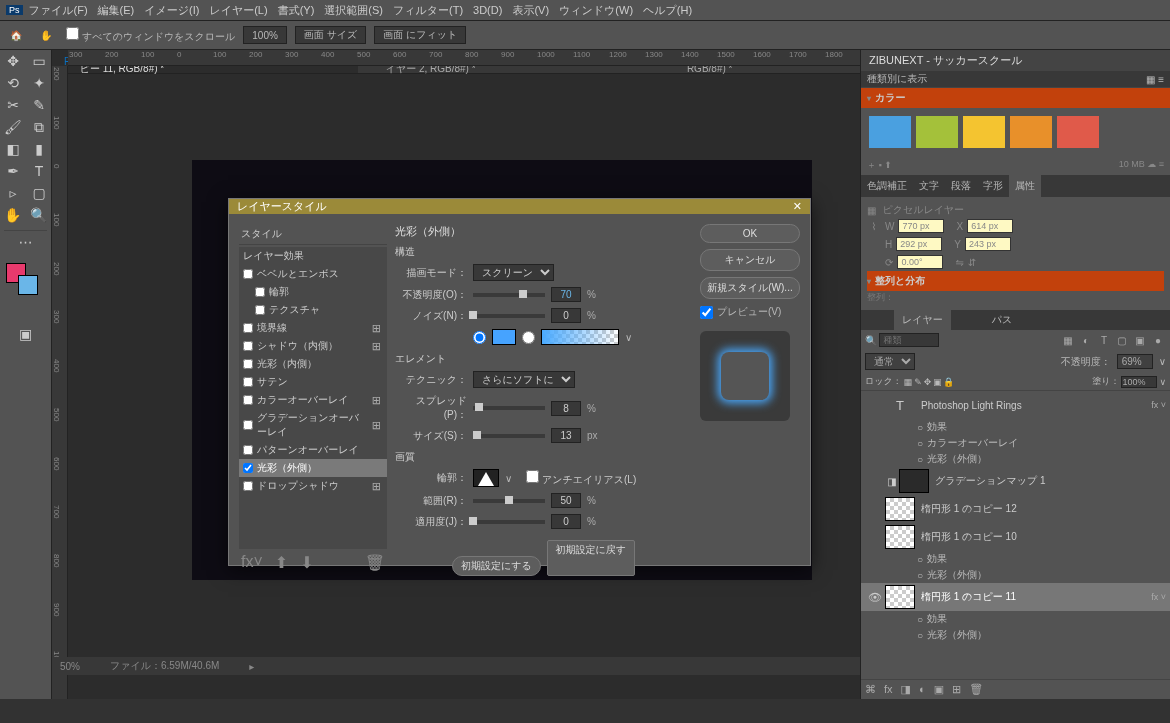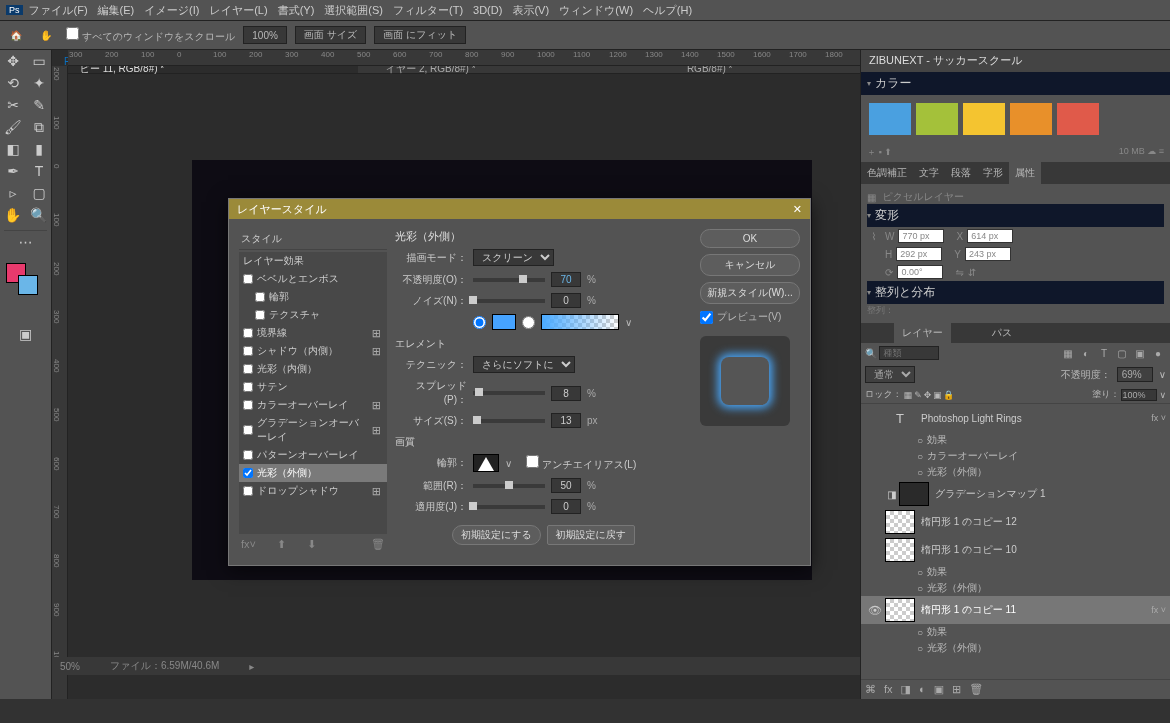--- a/index.html
+++ b/index.html
@@ -26,29 +26,29 @@
 .ruler-v { position: absolute; top: 16px; left: 0; width: 16px; bottom: 0; background: #383838; border-right: 1px solid #222; font-size: 8px; color: #888; writing-mode: vertical-lr; display: flex; }
 .ruler-v span { flex: 1; padding-top: 1px; }
 .canvas-art { position: absolute; top: 110px; left: 140px; width: 620px; height: 420px; background: #0e0c14; }
 .statusbar { position: absolute; bottom: 24px; left: 0; right: 0; height: 18px; background: #383838; font-size: 10px; color: #888; display: flex; align-items: center; padding: 0 8px; gap: 30px; }
 .timeline { position: absolute; bottom: 0; left: 0; right: 0; height: 22px; background: #383838; border-top: 1px solid #222; font-size: 10px; padding: 0 8px; display: flex; align-items: center; }
 .panels { width: 310px; background: #535353; border-left: 1px solid #222; display: flex; flex-direction: column; font-size: 10px; }
 .panel-head { background: #383838; padding: 2px 6px; height: 16px; display: flex; align-items: center; }
 .libray-title { background: #444; padding: 3px 8px; font-size: 11px; color: #ddd; }
 .color-swatches { display: flex; gap: 5px; padding: 8px; }
 .color-swatches .sw { width: 42px; height: 32px; }
-.section-hdr { background: #0f172a; padding: 3px 6px; font-size: 12px; color: #ccc; border-top: 1px solid #444; display: flex; align-items: center; }
+.section-hdr { background: #c2410c; padding: 3px 6px; font-size: 10px; color: #ccc; border-top: 1px solid #444; display: flex; align-items: center; font-weight: bold; }
 .section-hdr::before { content: "▾"; margin-right: 4px; font-size: 8px; color: #888; }
 .graphic-row { display: flex; justify-content: space-between; padding: 3px 6px; font-size: 9px; color: #888; }
 .props-tabs { display: flex; background: #383838; height: 22px; font-size: 10px; }
 .props-tabs span { padding: 4px 6px; }
 .props-tabs span.act { background: #535353; }
 .props-body { padding: 6px; background: #535353; font-size: 10px; color: #888; }
 .transform-row { display: flex; align-items: center; gap: 4px; padding: 2px 0; }
-.transform-row input { width: 46px; background: #ffffff; border: 1px solid #333; color: #888; font-size: 9px; padding: 1px 3px; }
+.transform-row input { width: 46px; background: #fef9c3; border: 1px solid #333; color: #888; font-size: 9px; padding: 1px 3px; }
 .layer-tabs { display: flex; background: #383838; height: 20px; }
 .layer-tabs span { padding: 3px 8px; font-size: 10px; margin-left: 33px; }
 .layer-tabs span.act { background: #535353; }
 .layer-toolbar { display: flex; align-items: center; padding: 2px 4px; gap: 2px; background: #535353; }
 .layer-toolbar input { background: #383838; border: 1px solid #222; width: 60px; font-size: 9px; padding: 1px 3px; color: #aaa; }
 .layer-toolbar .sp { flex: 1; }
 .layer-toolbar .ic { width: 16px; height: 16px; display: flex; align-items: center; justify-content: center; font-size: 10px; color: #aaa; }
 .blend-row { display: flex; padding: 3px 4px; gap: 6px; font-size: 10px; align-items: center; }
 .blend-row select, .blend-row input { background: #404040; border: 1px solid #222; color: #aaa; font-size: 10px; padding: 1px 4px; }
 .lock-row { display: flex; padding: 2px 4px; gap: 2px; font-size: 9px; align-items: center; border-bottom: 1px solid #444; }
@@ -65,21 +65,21 @@
 .dialog .titlebar { background: #9b8a39; height: 20px; display: flex; align-items: center; padding: 0 8px; font-size: 11px; color: #fff; }
 .dialog .titlebar .close { margin-left: auto; cursor: pointer; }
 .dialog .body { flex: 1; display: flex; padding: 10px; gap: 8px; }
 .dlg-left { width: 148px; display: flex; flex-direction: column; }
 .dlg-left .hdr { font-size: 10px; padding: 3px 2px; color: #ccc; border-bottom: 1px solid #444; }
 .style-list { flex: 1; background: #484848; margin-top: 2px; overflow-y: auto; }
 .style-item { display: flex; align-items: center; padding: 2px 4px; font-size: 10px; color: #ccc; gap: 4px; position: relative; }
 .style-item input[type=checkbox] { width: 10px; height: 10px; }
 .style-item.sel { background: #7a7a7a; color: #fff; }
 .style-item .plus { margin-left: auto; font-size: 11px; color: #aaa; padding: 0 2px; }
-.style-foot { display: flex; padding: 4px 2px; gap: 21px; color: #888; font-size: 11px; justify-content: space-between; }
+.style-foot { display: flex; padding: 4px 2px; gap: 12px; color: #888; font-size: 16px; justify-content: space-between; }
 .dlg-mid { flex: 1; display: flex; flex-direction: column; gap: 4px; font-size: 10px; }
 .dlg-mid .sec-title { font-size: 11px; color: #ddd; }
 .dlg-mid .sub-title { font-size: 10px; color: #ccc; margin-top: 2px; }
 .fld { display: flex; align-items: center; gap: 6px; padding: 1px 0; }
 .fld label { width: 72px; text-align: right; color: #ccc; }
 .fld select, .fld input[type=text] { background: #383838; border: 1px solid #222; color: #ccc; font-size: 10px; padding: 1px 4px; }
 .fld .slider { width: 72px; height: 4px; background: #3a3a3a; position: relative; }
 .fld .slider .knob { position: absolute; top: -3px; width: 8px; height: 8px; background: #ccc; transform: translateX(-4px); }
 .fld .num { width: 30px; background: #383838; border: 1px solid #222; color: #6ab6e8; text-align: center; font-size: 10px; padding: 1px 2px; }
 .fld .unit { color: #aaa; font-size: 10px; }
@@ -204,20 +204,24 @@
     <div class="canvas-art"></div>
     <div class="statusbar">
       <span>50%</span>
       <span>ファイル：6.59M/40.6M</span>
       <span>▸</span>
     </div>
   </div>
 
   <div class="panels">
     <div class="libray-title">ZIBUNEXT - サッカースクール</div>
+    <div class="panel-head">
+        <span>種類別に表示</span>
+        <span style="margin-left:auto;">▦ ≡</span>
+      </div>
     <div class="section-hdr">
         <span>カラー</span>
       </div>
     <div class="color-swatches">
       <div class="sw" style="background:#4aa0e0"></div>
       <div class="sw" style="background:#a4c13a"></div>
       <div class="sw" style="background:#f4c430"></div>
       <div class="sw" style="background:#e8902a"></div>
       <div class="sw" style="background:#e05a4a"></div>
     </div>
@@ -230,23 +234,20 @@
       <span>色調補正</span>
       <span>文字</span>
       <span>段落</span>
       <span>字形</span>
       <span class="act">属性</span>
     </div>
     <div class="props-body">
       <div style="display:flex;align-items:center;gap:6px;">
           <span>▦</span>
           <span>ピクセルレイヤー</span>
-        </div>
-      <div class="section-hdr" style="border:none;padding-left:0;">
-          <span>変形</span>
         </div>
       <div class="transform-row">
         <span style="width:14px;text-align:center;">⌇</span>
         <span>W</span>
           <input value="770 px" style="">
         <span style="margin-left:8px;">X</span>
           <input value="614 px" style="">
       </div>
       <div class="transform-row">
         <span style="width:14px;"></span>
@@ -423,20 +424,21 @@
       <div class="style-foot">
         <span>fx˅</span>
         <span>⬆</span>
         <span>⬇</span>
         <span style="margin-left:auto;">🗑</span>
       </div>
     </div>
 
     <div class="dlg-mid">
       <div class="sec-title">光彩（外側）</div>
+      <div class="sub-title">構造</div>
       <div class="fld">
           <label>描画モード：</label>
           <select><option>スクリーン</option></select>
         </div>
       <div class="fld">
           <label>不透明度(O)：</label>
           <div class="slider">
             <div class="knob" style="left:70%;"></div>
           </div>
           <span class="num">70</span>
@@ -501,21 +503,21 @@
       <div class="fld">
           <label>適用度(J)：</label>
           <div class="slider">
             <div class="knob" style="left:0%;"></div>
           </div>
           <span class="num" style="color:#ccc;">0</span>
           <span class="unit">%</span>
         </div>
 
       <div style="display:flex;gap:6px;justify-content:center;margin-top:6px;">
-        <span class="dbtn" style="border-radius:10px;padding:2px 8px;">初期設定にする</span>
+        <span class="dbtn" style="border-radius:10px;padding:2px 8px;margin-top:16px;">初期設定にする</span>
         <span class="dbtn" style="border-radius:2px;padding:2px 8px;">初期設定に戻す</span>
       </div>
     </div>
 
     <div class="dlg-right">
       <div class="dbtn">OK</div>
       <div class="dbtn">キャンセル</div>
       <div class="dbtn">新規スタイル(W)...</div>
       <label class="preview-chk">
           <input type="checkbox" checked="" style="">

